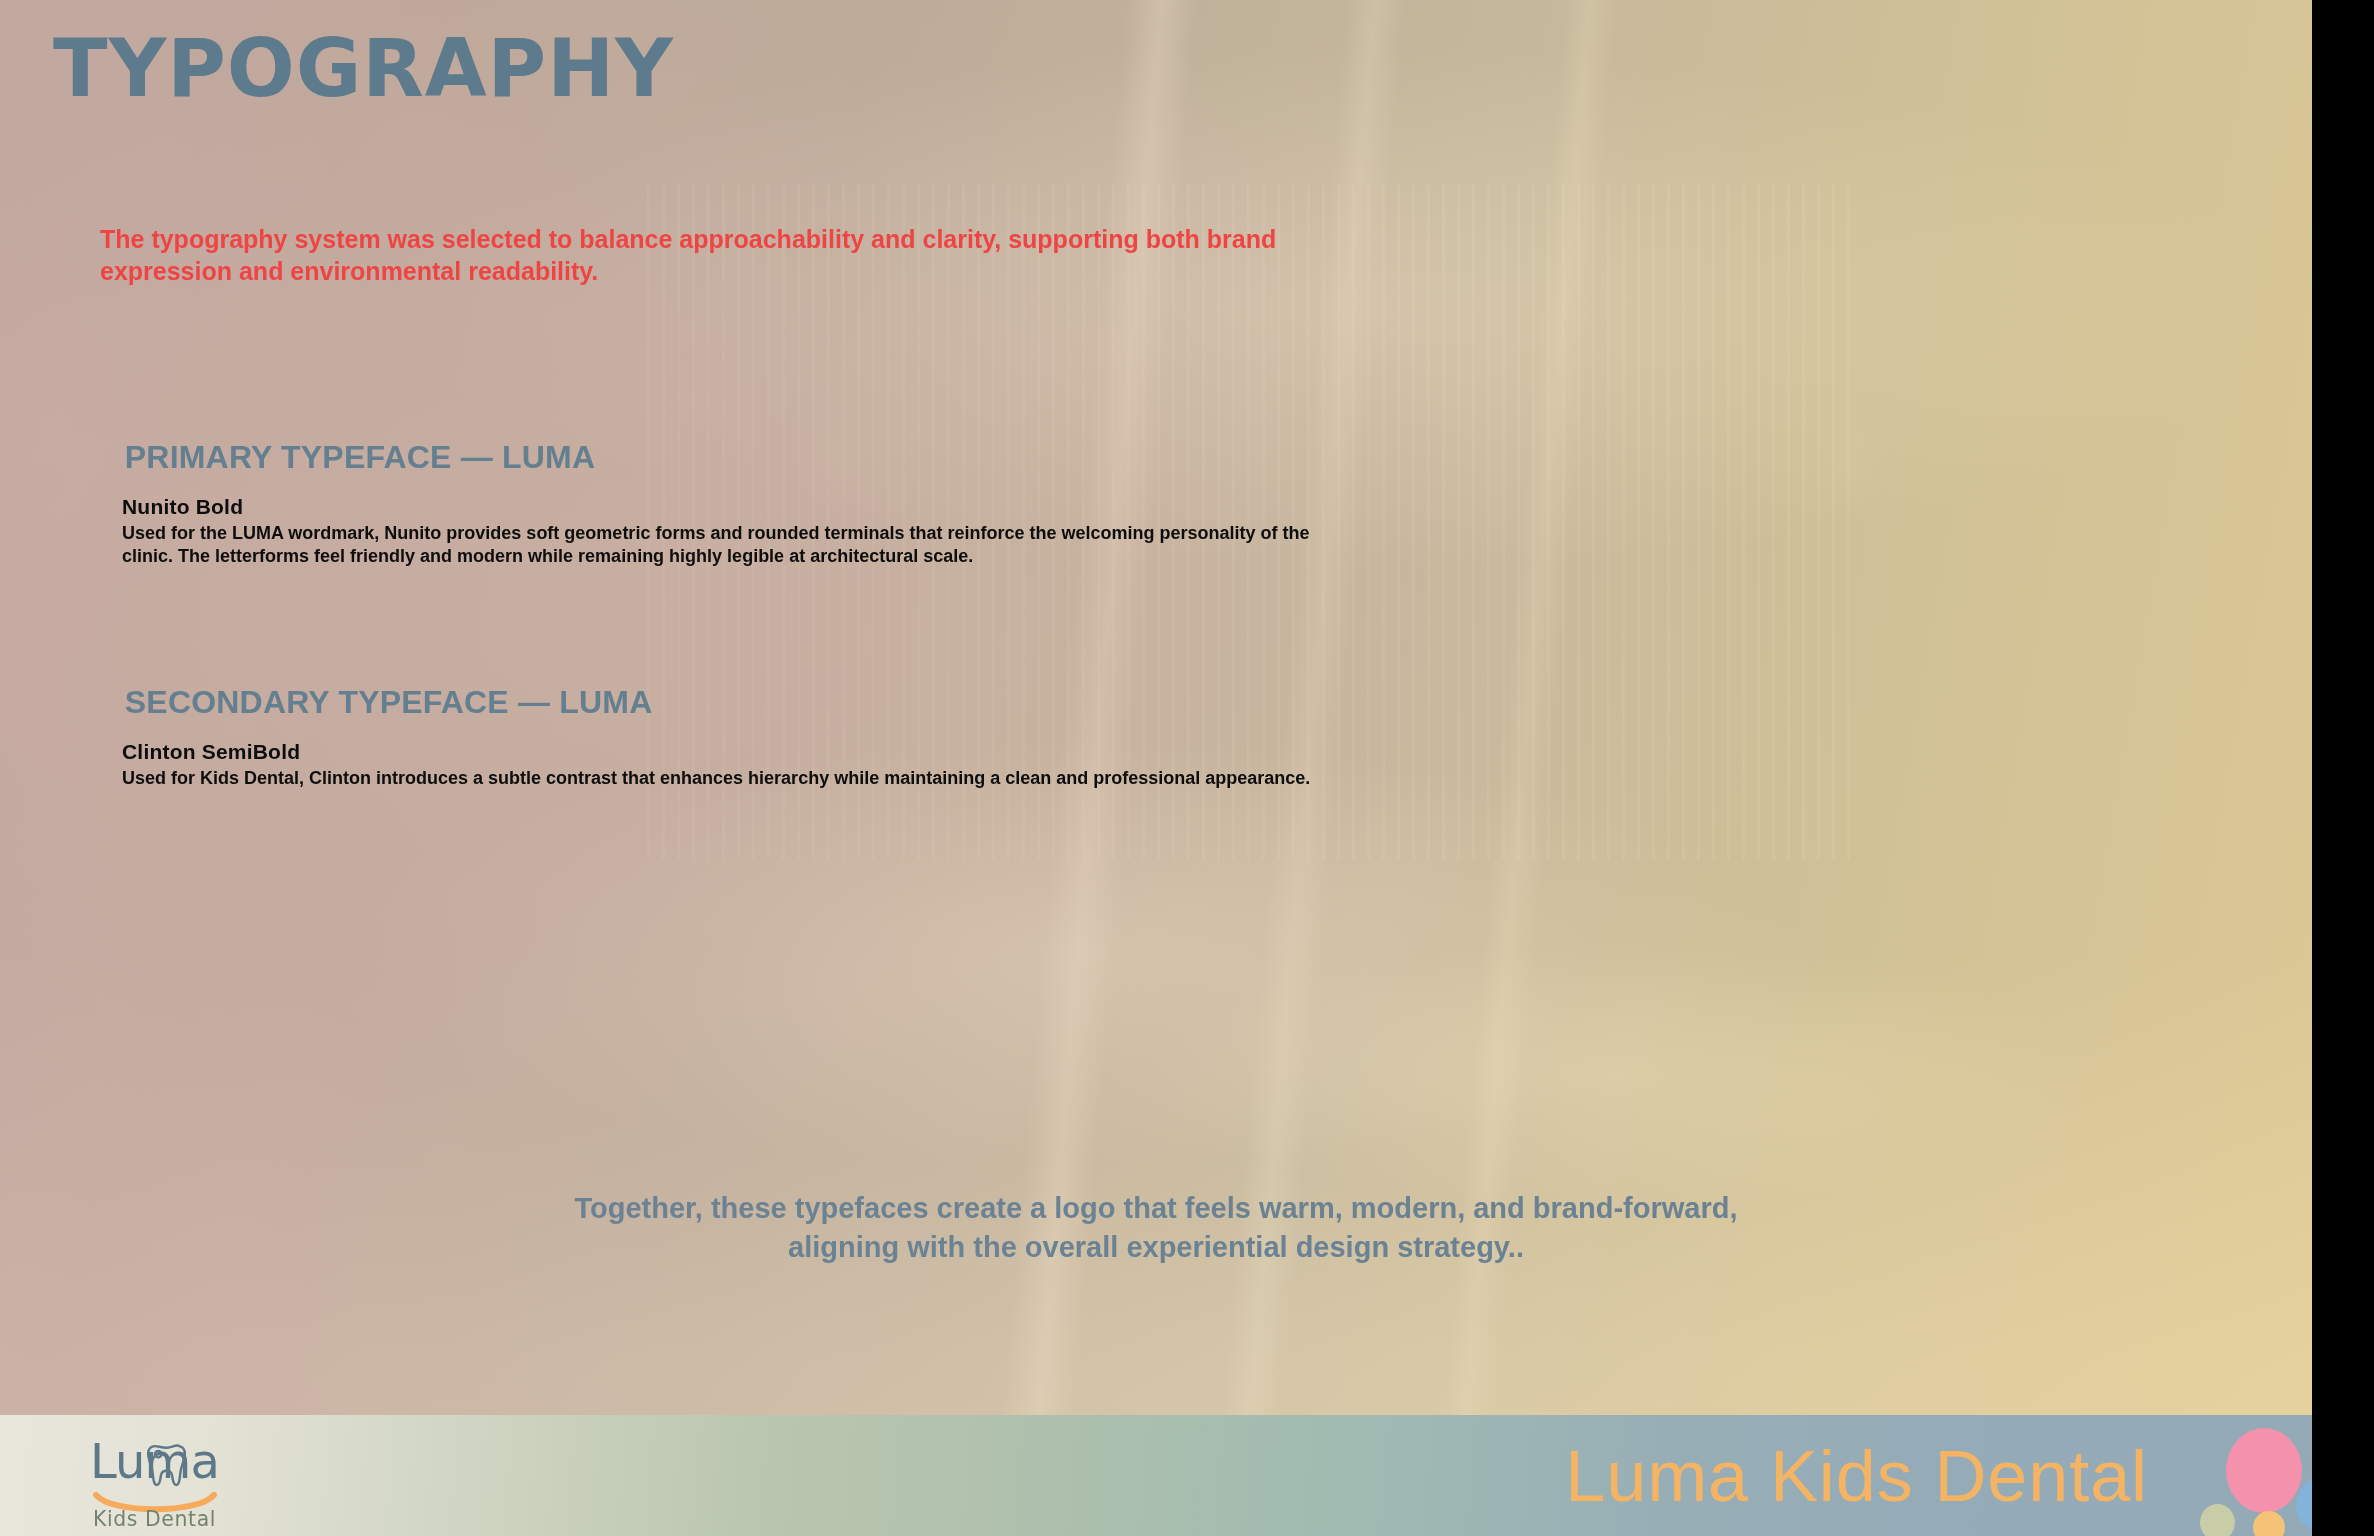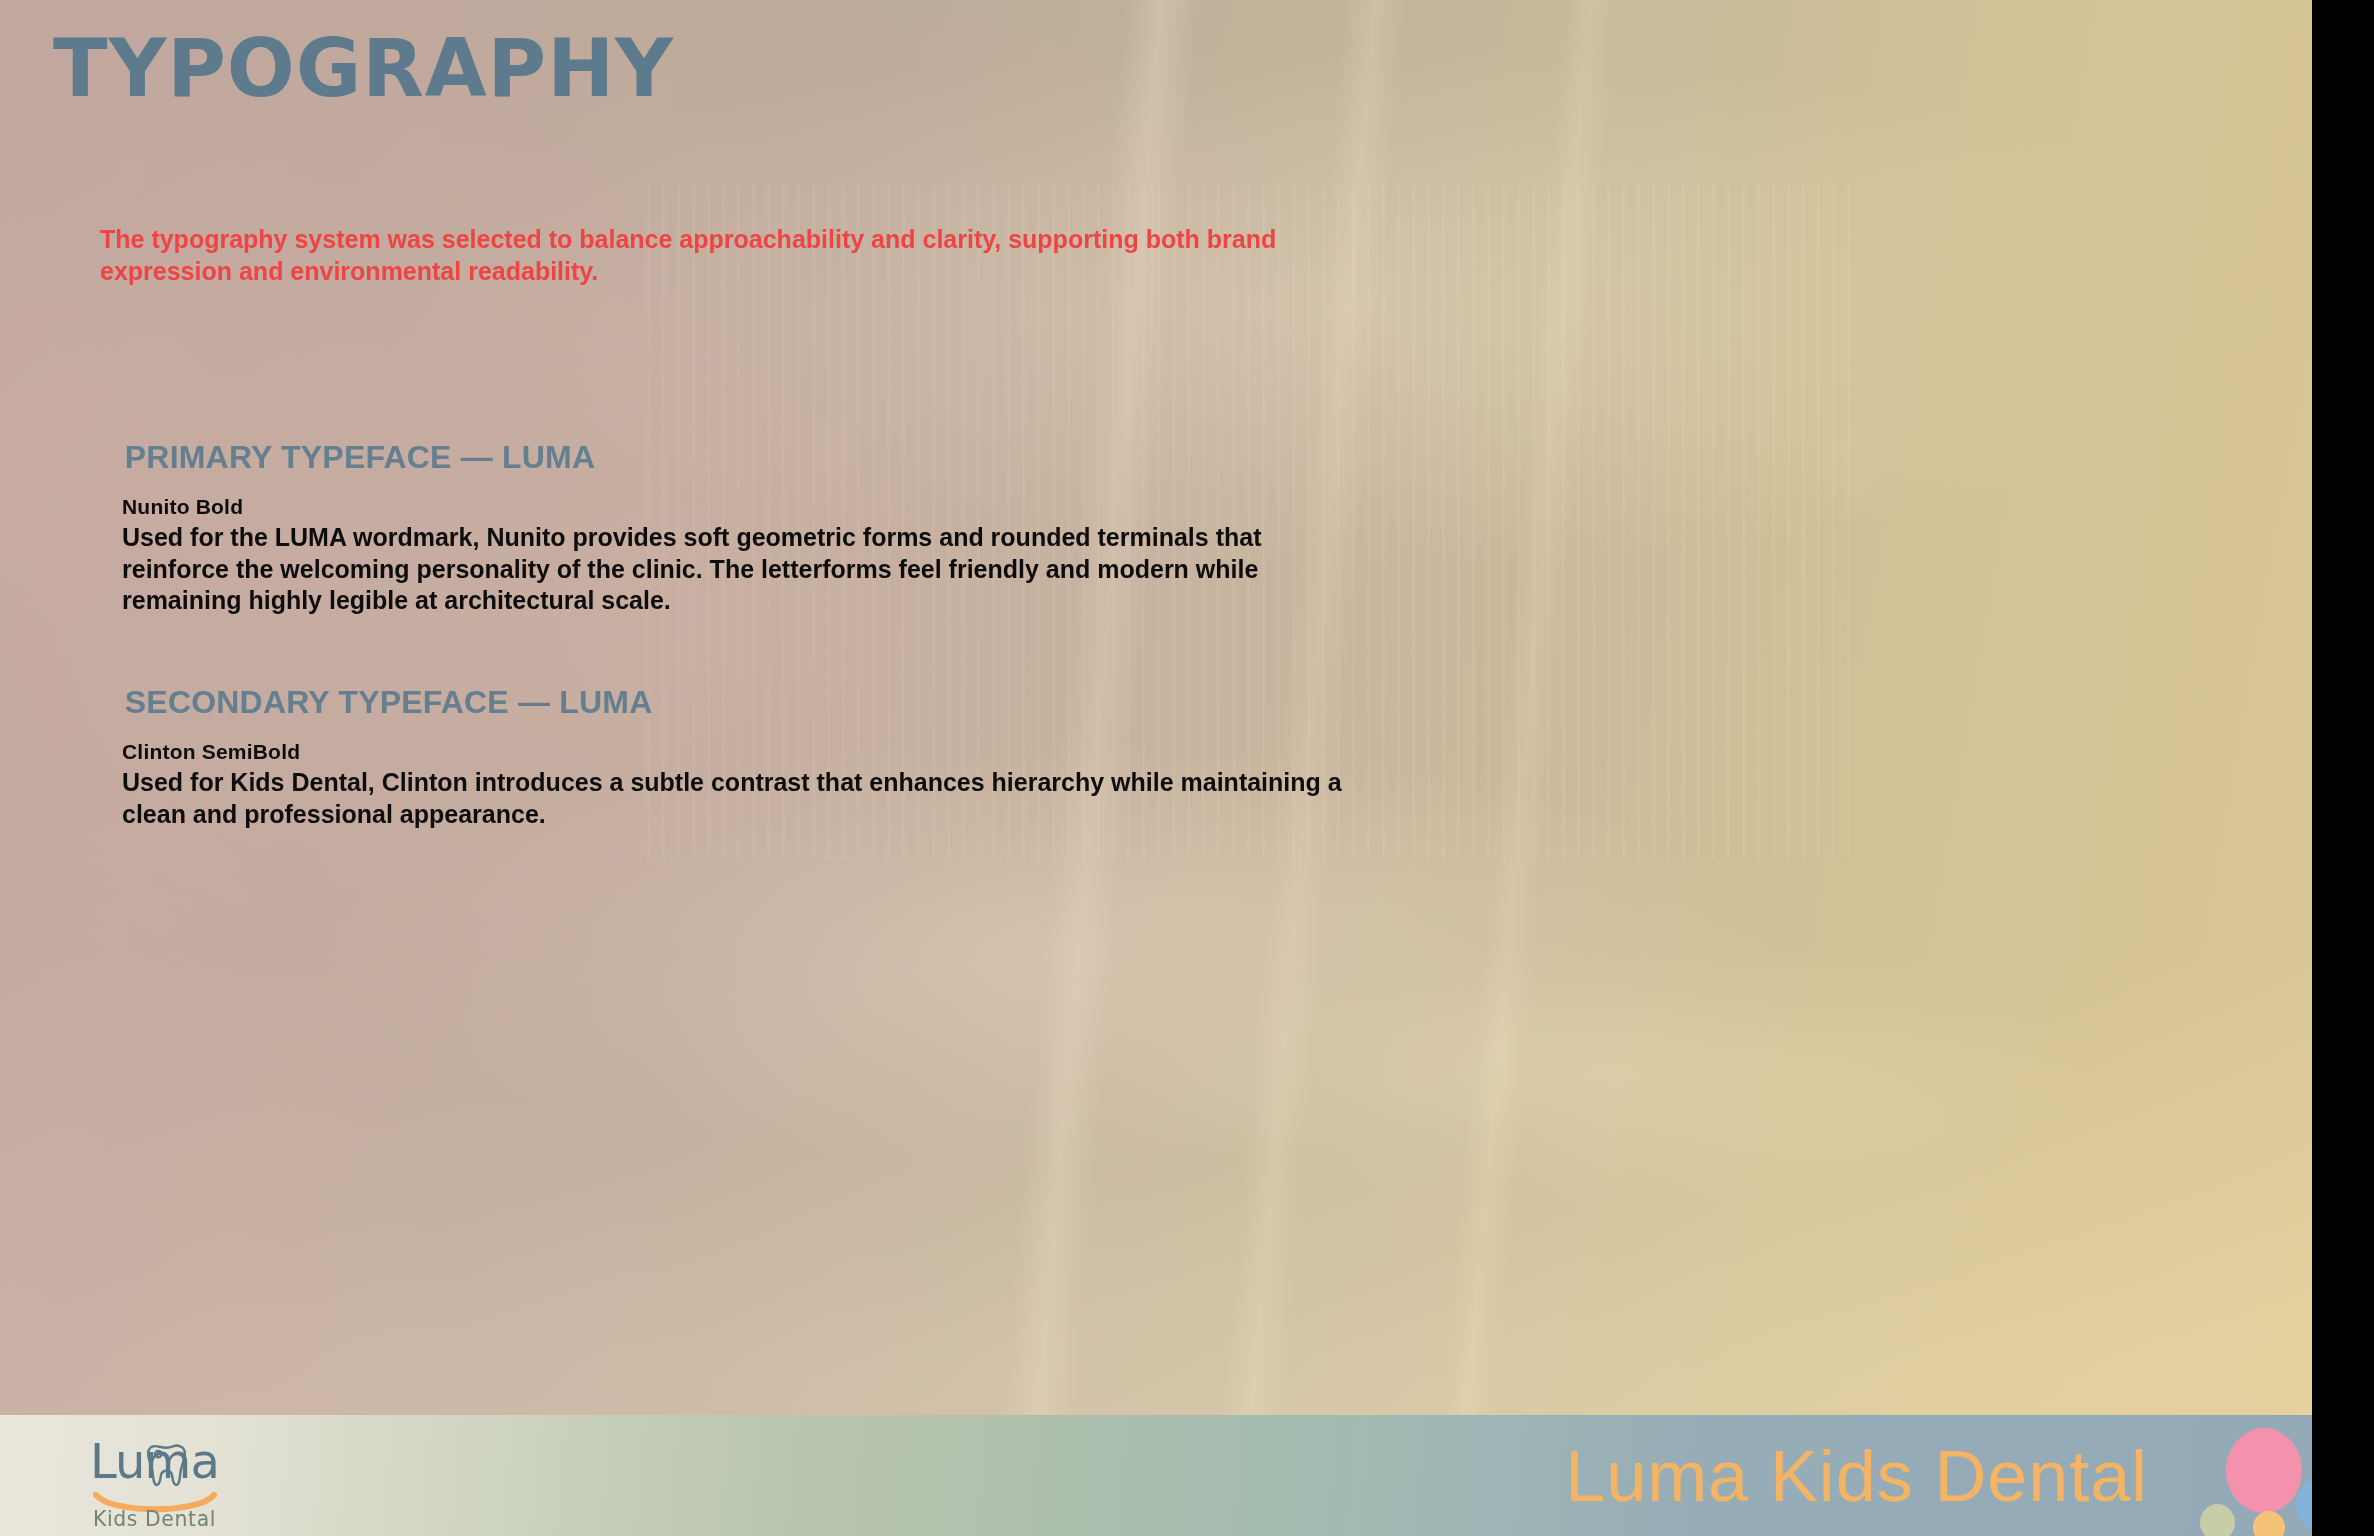--- a/index.html
+++ b/index.html
@@ -91,21 +91,21 @@
     font-family:"Liberation Sans Narrow","Liberation Sans", sans-serif;
     margin-left:2.8px;
   }
   .sec-name {
     margin-top:18.6px;
     font-size:21px; font-weight:700; color:#0d0d0d; letter-spacing:0.2px;
     font-family:"Liberation Sans Narrow","Liberation Sans", sans-serif;
   }
   .sec-desc {
     margin-top:3.7px;
-    font-size:25px; font-weight:700; line-height:1.25; color:#0d0d0d;
+    font-size:18px; font-weight:700; line-height:1.25; color:#0d0d0d;
     font-family:"Liberation Sans Narrow","Liberation Sans", sans-serif;
   }
 
   .closing {
     position:absolute; left:0; right:0; top:1189px;
     text-align:center;
     font-size:29px; font-weight:700; line-height:1.36;
     color:#6a8293;
     font-family:"Liberation Sans Narrow","Liberation Sans", sans-serif;
   }
@@ -187,20 +187,24 @@
       <div class="sec-name">Nunito Bold</div>
       <div class="sec-desc">Used for the LUMA wordmark, Nunito provides soft geometric forms and rounded terminals that reinforce the welcoming personality of the clinic. The letterforms feel friendly and modern while remaining highly legible at architectural scale.</div>
     </div>
 
     <div class="sec sec-2">
       <div class="sec-kicker">SECONDARY TYPEFACE — LUMA</div>
       <div class="sec-name">Clinton SemiBold</div>
       <div class="sec-desc">Used for Kids Dental, Clinton introduces a subtle contrast that enhances hierarchy while maintaining a clean and professional appearance.</div>
     </div>
 
+    <div class="closing">
+      <span>Together, these typefaces create a logo that feels warm, modern, and brand-forward,</span>
+      <span>aligning with the overall experiential design strategy..</span>
+    </div>
   </div>
 
   <div class="footer">
 
     <div class="logo">
       <svg class="logo-tooth" width="43" height="46" viewBox="0 0 46 50">
         <path d="M23 4C16 4 13 1.5 8.5 2.5 3.5 3.8 2.5 9 3.5 14.5c1.3 7 3.5 9 4.5 17.5.7 6 1 12 4 12.5 3.2.5 4.2-5 5-10.5.5-3.5 2-5 6-5s5.5 1.5 6 5c.8 5.5 1.8 11 5 10.5 3-.5 3.3-6.5 4-12.5 1-8.5 3.2-10.5 4.5-17.5C43.5 9 42.5 3.8 37.5 2.5 33-0.5 30 4 23 4Z" fill="none" stroke="#5d7888" stroke-width="2.6" stroke-linejoin="round"></path>
         <circle cx="14" cy="11" r="3.6" fill="none" stroke="#5d7888" stroke-width="2.4"></circle>
       </svg>
 

